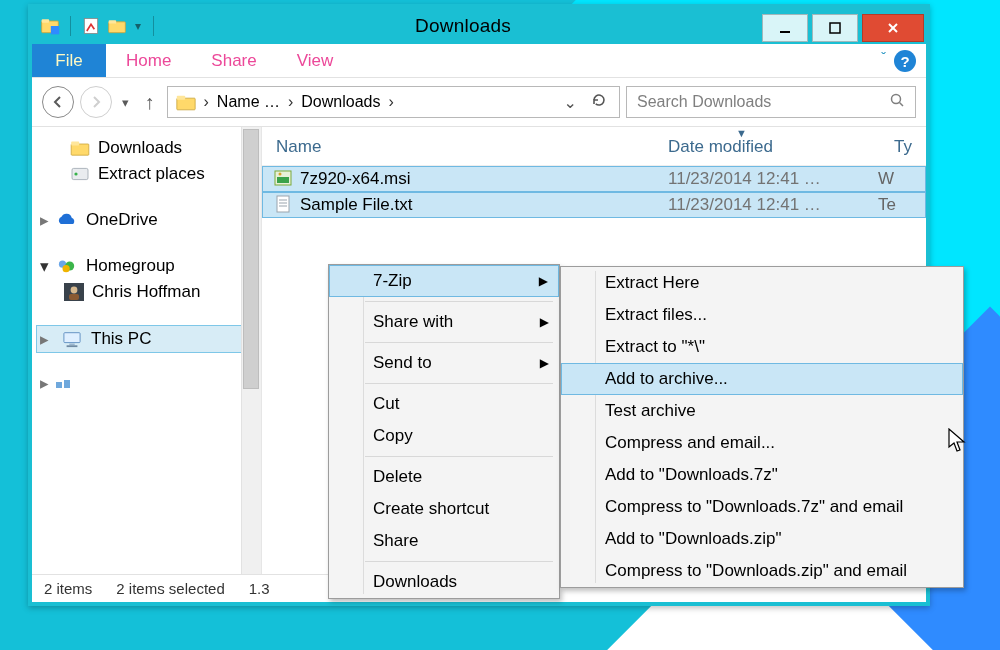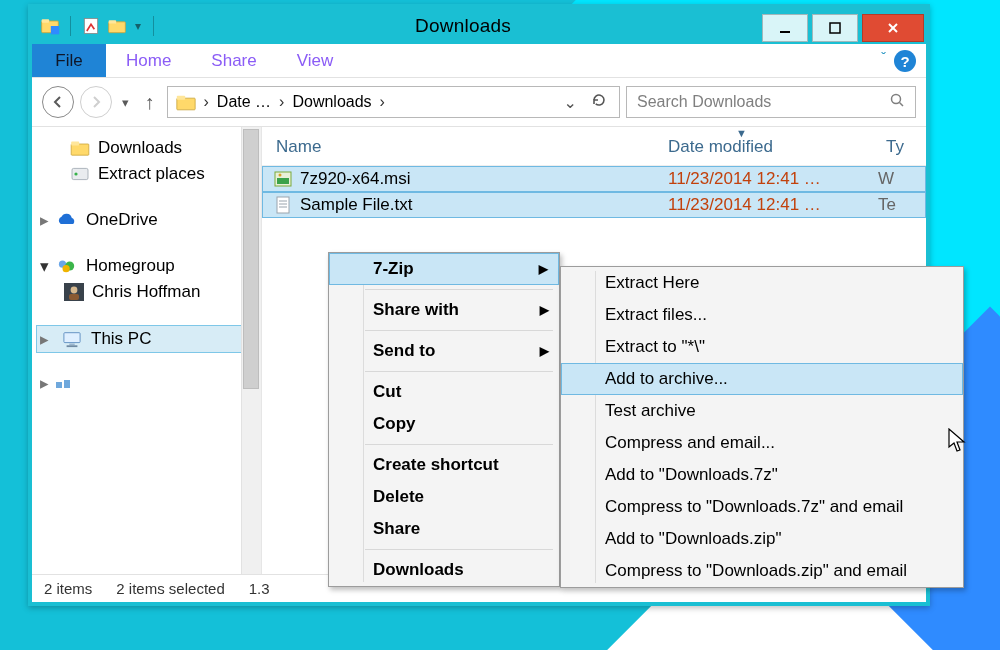--- a/index.html
+++ b/index.html
@@ -23,22 +23,22 @@
   .qat .ico { width: 20px; height: 20px; display: inline-block; }
   .sep { width: 1px; height: 20px; background: rgba(0,0,0,.25); margin: 0 4px; }
   .title { flex: 1; text-align: center; font-size: 19px; color: #000; letter-spacing: .2px; }
   .winbtns { display: flex; }
   .winbtn { width: 46px; height: 28px; display: flex; align-items: center; justify-content: center; border: 1px solid rgba(0,0,0,.25); margin: 4px 2px 0 2px; background: #d9f5f8; }
   .winbtn.close { background: #e04b33; border-color: #b53a27; color: #fff; width: 62px; }
   .winbtn svg { width: 14px; height: 14px; }
 
   
   .ribbon { height: 34px; display: flex; align-items: stretch; border-bottom: 1px solid #e2e2e2; background: #fff; }
-  .ribbon .file { background: #1f84d6; color: #0f172a; width: 74px; display: flex; align-items: center; justify-content: center; font-size: 17px; }
-  .ribbon .tab { padding: 0 20px; display: flex; align-items: center; font-size: 17px; color: #8b5cf6; }
+  .ribbon .file { background: #1f84d6; color: #fef9c3; width: 74px; display: flex; align-items: center; justify-content: center; font-size: 17px; }
+  .ribbon .tab { padding: 0 20px; display: flex; align-items: center; font-size: 17px; color: #ec4899; }
   .ribbon .spacer { flex: 1; }
   .ribbon .help { width: 22px; height: 22px; border-radius: 50%; background: #1f84d6; color: #fff; display: flex; align-items: center; justify-content: center; margin: 6px 10px 0 6px; font-size: 15px; font-weight: bold; }
   .ribbon .caret { color: #1a8fbe; margin: 6px 2px 0 0; font-size: 14px; }
 
   
   .navrow { height: 48px; display: flex; align-items: center; gap: 6px; padding: 0 10px; }
   .circlebtn { width: 32px; height: 32px; border: 1.5px solid #8a8a8a; border-radius: 50%; display: flex; align-items: center; justify-content: center; color: #5a5a5a; }
   .circlebtn.disabled { border-color: #cfcfcf; color: #cfcfcf; }
   .navrow .small { font-size: 13px; color: #5a5a5a; padding: 0 4px; }
   .upbtn { color: #5a5a5a; font-size: 20px; padding: 0 6px; }
@@ -59,27 +59,27 @@
   .navpane .item.top { padding-left: 24px; }
   .navpane .gap { height: 20px; }
   .navpane .expander { position: absolute; left: 8px; color: #777; }
   .navpane .scrolltrack { position: absolute; right: 0; top: 0; width: 20px; height: 100%; background: #f0f0f0; border-left: 1px solid #e2e2e2; }
   .navpane .thumb { position: absolute; right: 2px; top: 2px; width: 16px; height: 260px; background: #cfcfcf; border: 1px solid #bdbdbd; }
 
   .files { flex: 1; display: flex; flex-direction: column; font-size: 17px; }
   .colhead { display: flex; padding: 10px 14px 8px 14px; color: #3c6a8e; border-bottom: 1px solid #eee; }
   .colhead .c-name { flex: 1; }
   .colhead .c-date { width: 210px; position: relative; }
-  .colhead .c-type { width: 34px; text-align: center; }
+  .colhead .c-type { width: 34px; text-align: right; }
   .colhead .sortmark { position: absolute; top: -10px; left: 68px; color: #3c6a8e; font-size: 11px; }
-  .row { display: flex; align-items: center; padding: 3px 14px 3px 10px; }
+  .row { display: flex; align-items: flex-start; padding: 3px 14px 3px 10px; }
   .row.sel { background: #c9e6f6; border: 1px solid #6fb9e2; padding: 2px 13px 2px 9px; }
   .row .ic { width: 22px; display: flex; justify-content: center; margin-right: 6px; }
   .row .fname { flex: 1; }
-  .row .fdate { width: 210px; color: #c2410c; }
+  .row .fdate { width: 210px; color: #737373; }
   .row .ftype { width: 34px; color: #666; }
 
   
   .status { height: 28px; border-top: 1px solid #e2e2e2; display: flex; align-items: center; gap: 24px; padding: 0 12px; font-size: 15px; color: #333; }
 
   
   .ctxmenu {
     position: absolute; background: #f4f4f4; border: 1px solid #9c9c9c;
     box-shadow: 2px 3px 5px rgba(0,0,0,.25); font-size: 17px; z-index: 5;
   }
@@ -177,21 +177,21 @@
     <div class="upbtn">↑</div>
 
     <div class="address">
       <span class="folder-ico">
         <svg viewBox="0 0 24 20">
             <rect x="1" y="5" width="22" height="14" rx="1" fill="#ffd96a" stroke="#caa53b"></rect>
             <rect x="1" y="2" width="10" height="5" rx="1" fill="#ffe69a"></rect>
           </svg>
       </span>
       <span style="color:#333">›</span>
-      <span class="crumb">Date …</span>
+      <span class="crumb">Name …</span>
       <span class="crumb">Downloads</span>
       <span class="end">
         <span style="color:#555">⌄</span>
         <span class="refresh">
           <svg width="16" height="16" viewBox="0 0 16 16">
               <path d="M3 8a5 5 0 1 1 1.7 3.8" fill="none" stroke="#555" stroke-width="1.6"></path>
               <path d="M3 12 L3 8 L7 8" fill="none" stroke="#555" stroke-width="1.6"></path>
             </svg>
         </span>
       </span>
@@ -313,39 +313,39 @@
     </div>
   </div>
 
   <div class="status">
     <span>2 items</span>
     <span>2 items selected</span>
     <span>1.3</span>
   </div>
 </div>
 
-<div class="ctxmenu" style="left:328px; top:252px; width:232px;font-weight:bold;">
+<div class="ctxmenu" style="left:328px; top:264px; width:232px;">
   <div class="gutter"></div>
   <div class="mi hl">
     <span>7-Zip</span><span class="sub">▶</span>
   </div>
   <hr>
   <div class="mi">
     <span>Share with</span><span class="sub">▶</span>
   </div>
   <hr>
   <div class="mi">
     <span>Send to</span><span class="sub">▶</span>
   </div>
   <hr>
   <div class="mi"><span>Cut</span></div>
   <div class="mi"><span>Copy</span></div>
   <hr>
+  <div class="mi"><span>Delete</span></div>
   <div class="mi"><span>Create shortcut</span></div>
-  <div class="mi"><span>Delete</span></div>
   <div class="mi"><span>Share</span></div>
   <hr>
   <div class="mi"><span>Downloads</span></div>
 </div>
 
 <div class="ctxmenu" style="left:560px; top:266px; width:404px;">
   <div class="gutter"></div>
   <div class="mi"><span>Extract Here</span></div>
   <div class="mi"><span>Extract files...</span></div>
   <div class="mi"><span>Extract to "*\"</span></div>

